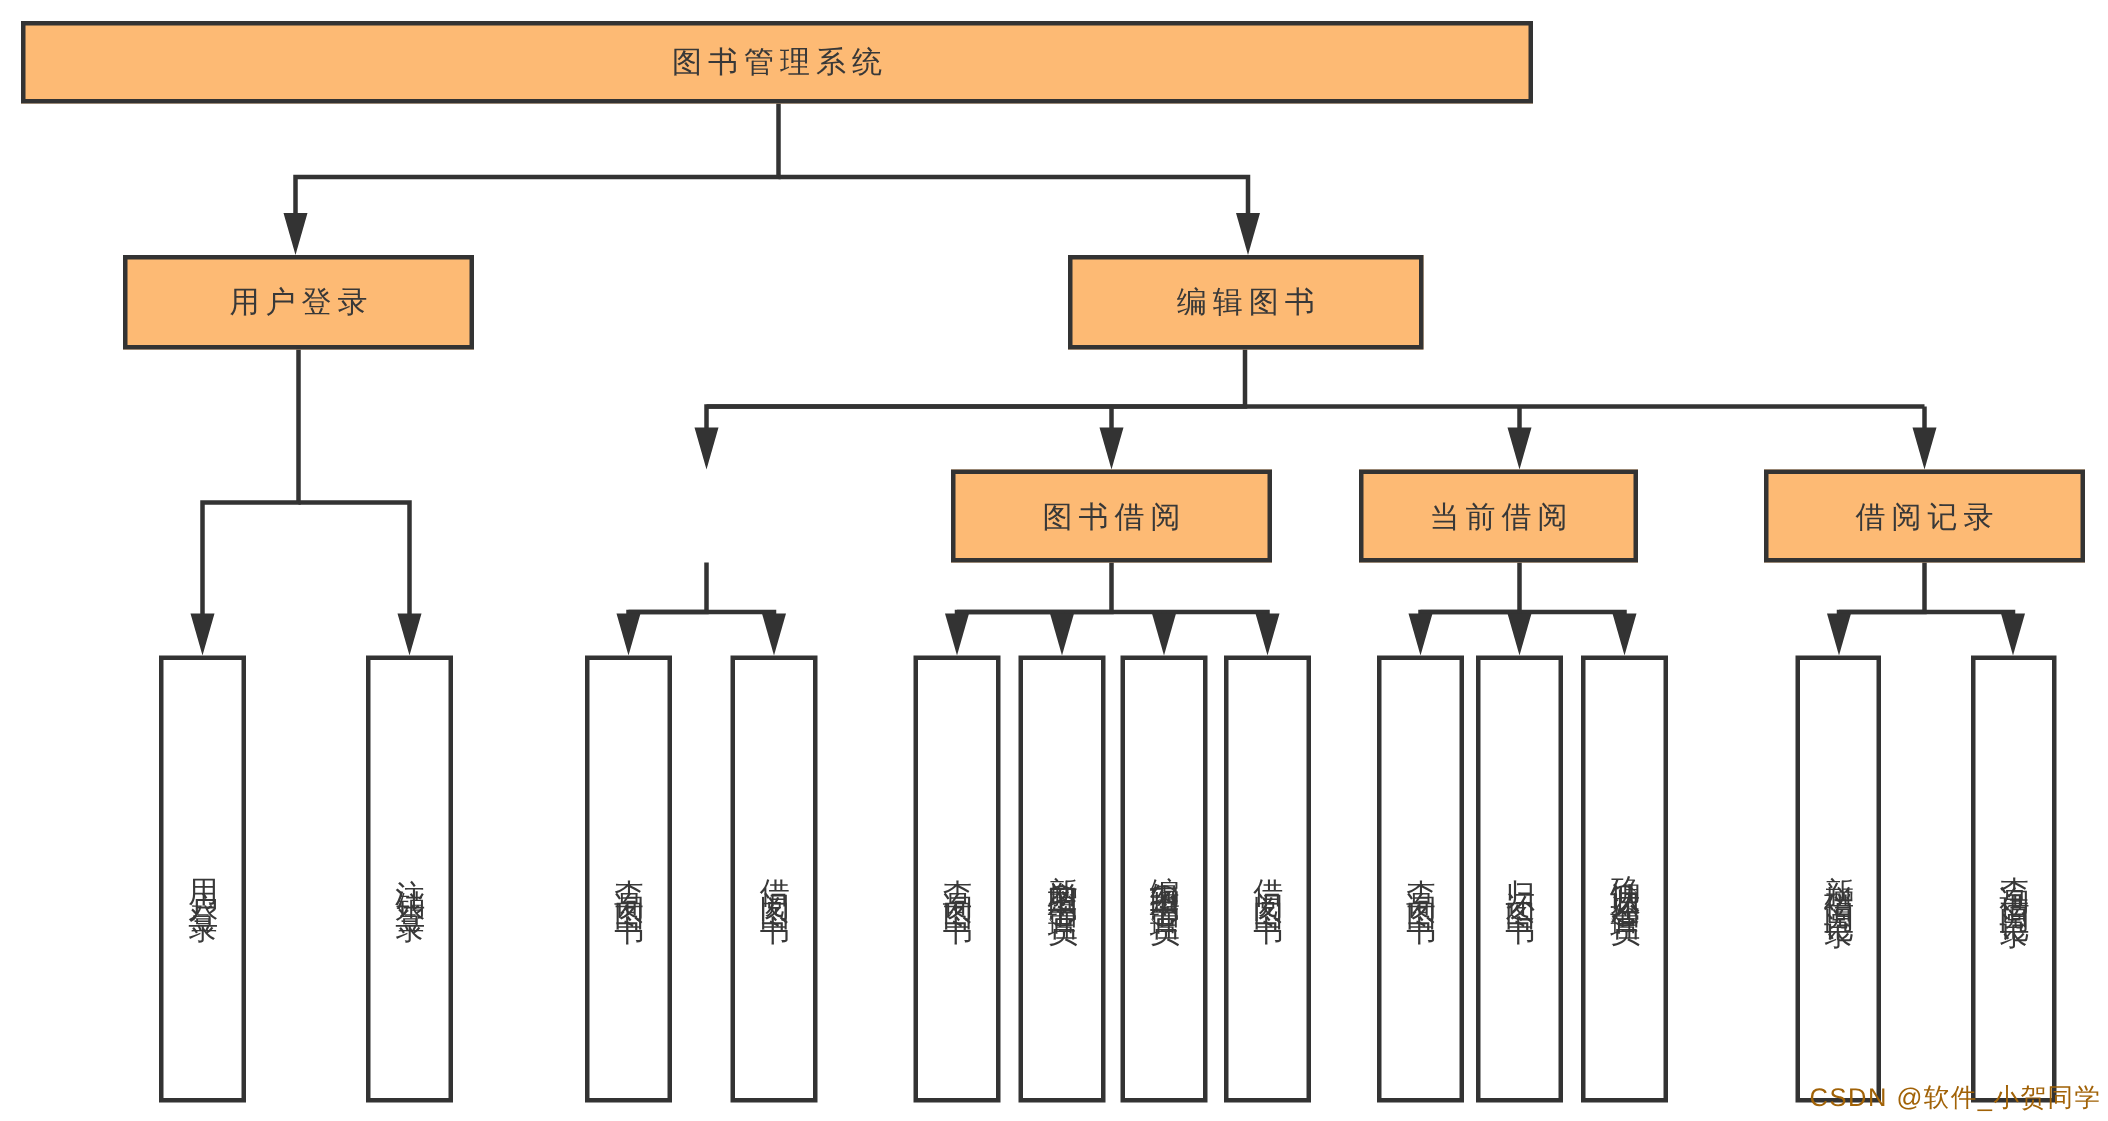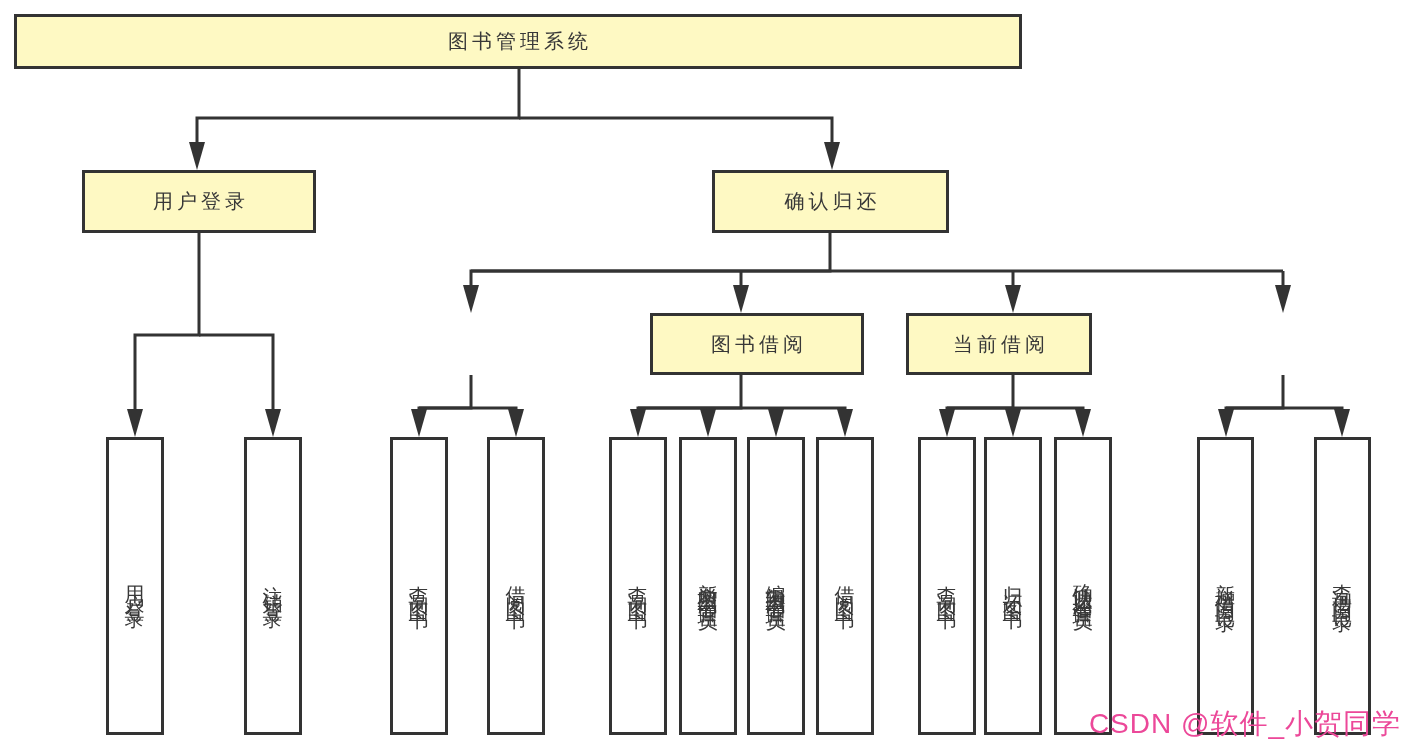--- a/index.html
+++ b/index.html
@@ -14,21 +14,21 @@
   .connectors {
     position: absolute;
     left: 0; top: 0;
     width: 1405px; height: 747px;
     pointer-events: none;
   }
   .node {
     position: absolute;
     box-sizing: border-box;
     border: 3px solid #333333;
-    background: #fef9c3;
+    background: #fdba74;
     display: flex;
     align-items: center;
     justify-content: center;
     color: #383838;
     font-size: 20px;
     letter-spacing: 4px;
     text-indent: 4px;
     white-space: nowrap;
   }
   .vnode {
@@ -43,22 +43,22 @@
     font-size: 20px;
     writing-mode: vertical-rl;
     text-orientation: mixed;
     letter-spacing: 8px;
     line-height: 1;
   }
   .watermark {
     position: absolute;
     right: 4px;
     bottom: 4px;
-    color: #ec4899;
-    font-size: 28px;
+    color: #a16207;
+    font-size: 17px;
     letter-spacing: 1px;
     z-index: 5;
     white-space: nowrap;
   }
 </style>
 </head>
 <body>
 
 <div class="canvas">
 
@@ -114,24 +114,25 @@
       <polygon points="1005,409 1021,409 1013,437"></polygon>
       <polygon points="1075,409 1091,409 1083,437"></polygon>
       <polygon points="1218,409 1234,409 1226,437"></polygon>
       <polygon points="1334,409 1350,409 1342,437"></polygon>
     </g>
   </svg>
 
   <div class="node" style="left:14px; top:14px; width:1008px; height:55px;">图书管理系统</div>
 
   <div class="node" style="left:82px; top:170px; width:234px; height:63px;">用户登录</div>
-  <div class="node" style="left:712px; top:170px; width:237px; height:63px;">确认归还</div>
+  <div class="node" style="left:712px; top:170px; width:237px; height:63px;">编辑图书</div>
 
-  <div class="node" style="left:634px; top:313px; width:214px; height:62px;margin-left:16px;">图书借阅</div>
+  <div class="node" style="left:634px; top:313px; width:214px; height:62px;">图书借阅</div>
   <div class="node" style="left:906px; top:313px; width:186px; height:62px;">当前借阅</div>
+  <div class="node" style="left:1176px; top:313px; width:214px; height:62px;">借阅记录</div>
 
   <div class="vnode" style="left:106px; top:437px; width:58px; height:298px;">用户登录</div>
   <div class="vnode" style="left:244px; top:437px; width:58px; height:298px;">注销登录</div>
 
   <div class="vnode" style="left:390px; top:437px; width:58px; height:298px;">查询图书</div>
   <div class="vnode" style="left:487px; top:437px; width:58px; height:298px;">借阅图书</div>
 
   <div class="vnode" style="left:609px; top:437px; width:58px; height:298px;">查询图书</div>
   <div class="vnode" style="left:679px; top:437px; width:58px; height:298px; letter-spacing:4px;">新增图书（管理员）</div>
   <div class="vnode" style="left:747px; top:437px; width:58px; height:298px; letter-spacing:4px;">编辑图书（管理员）</div>

